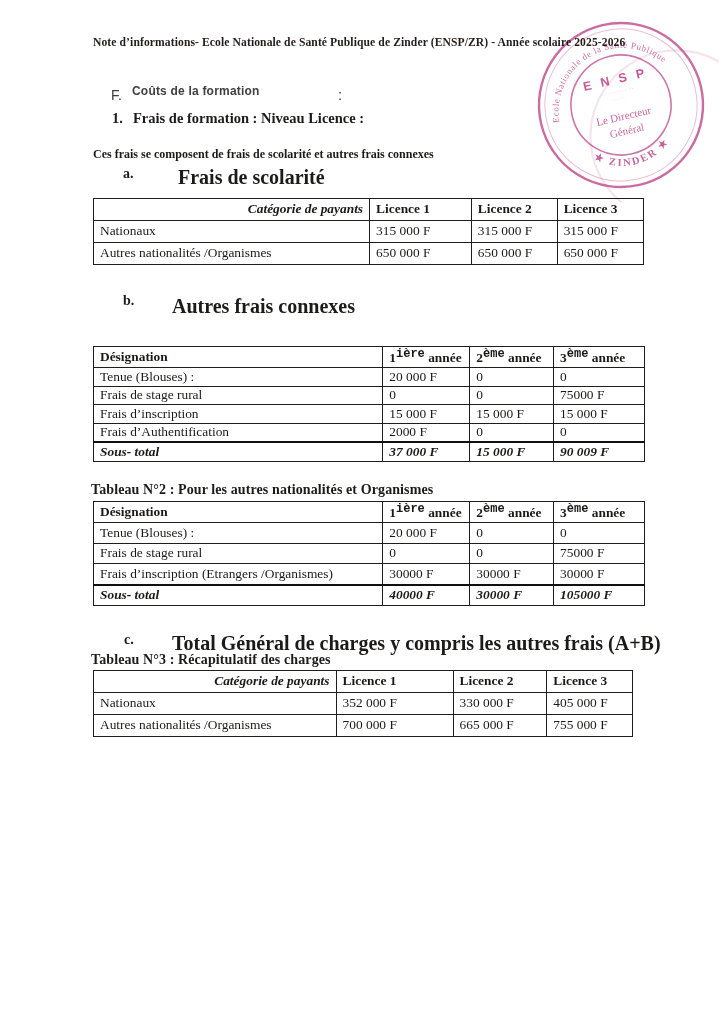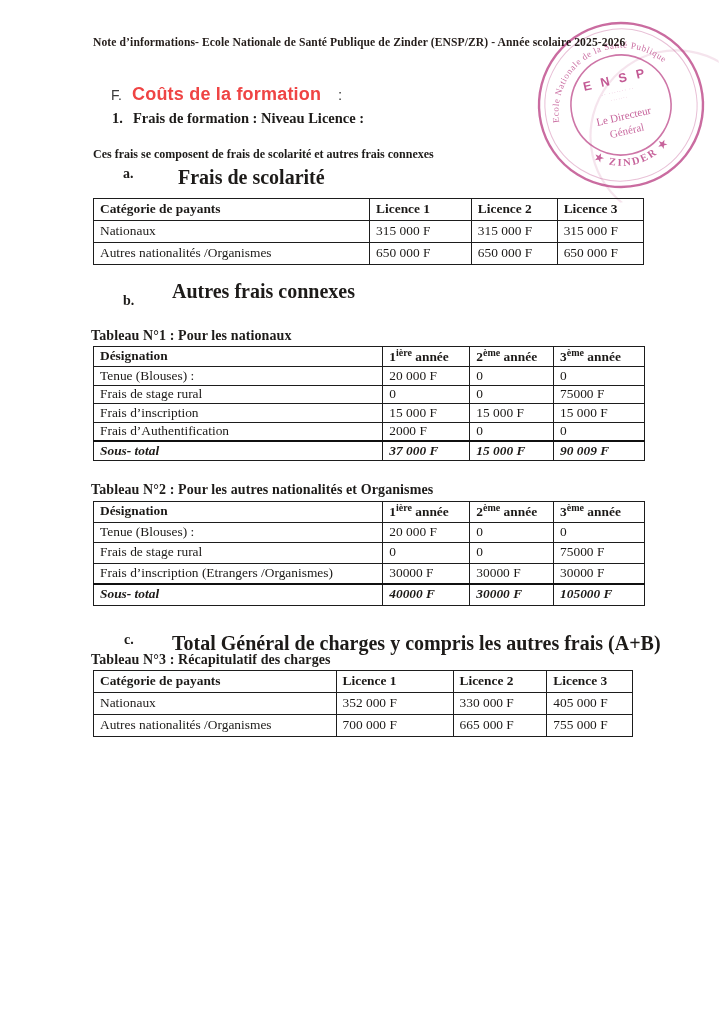--- a/index.html
+++ b/index.html
@@ -9,41 +9,41 @@
   }
   .abs{position:absolute;}
   
   .doc-header{
     left:93px;top:36px;width:575px;
     font-size:11.6px;font-weight:bold;color:#241d1a;letter-spacing:.1px;
     white-space:nowrap;
   }
   
   .f-label{left:111px;top:87px;font-family:"Liberation Sans",sans-serif;font-size:14px;color:#3a3a3a;}
-  .f-title{left:132px;top:84px;font-family:"Liberation Sans",sans-serif;font-size:18px;font-weight:bold;color:#ef4444;letter-spacing:.2px;}
+  .f-title{left:132px;top:84px;font-family:"Liberation Sans",sans-serif;font-size:12px;font-weight:bold;color:#404040;letter-spacing:.2px;}
   .f-colon{left:338px;top:86px;font-family:"Liberation Sans",sans-serif;font-size:15px;color:#3a3a3a;}
   .item1-label{left:112px;top:110px;font-size:14.5px;font-weight:bold;}
   .item1-text{left:133px;top:110px;font-size:14.5px;font-weight:bold;}
   .intro{left:93px;top:147px;font-size:12px;font-weight:bold;}
   .abc-label{font-size:14px;font-weight:bold;}
   .abc-text{font-size:20px;font-weight:bold;}
   .tbl-title{font-size:14px;font-weight:bold;letter-spacing:.1px;}
   
   table{border-collapse:collapse;table-layout:fixed;font-size:13.4px;color:#1b1917;
         border:1.8px solid #161616;}
   th,td{border:1px solid #1d1d1d;padding:0 6px;text-align:left;font-weight:normal;
         white-space:nowrap;overflow:hidden;line-height:1.25;}
   th{font-weight:bold;}
-  .th-cat{}
+  .th-cat{font-style:italic;text-align:right;}
   .t-a td,.t-a th{height:21px;}
   .t-1 td,.t-1 th{height:17.5px;}
   .t-2 td,.t-2 th{height:19.5px;}
   .t-3 td,.t-3 th{height:21px;}
   .total-row td{font-weight:bold;font-style:italic;border-top:2.6px solid #101010;}
-  sup{font-size:10px;font-weight:bold;}
+  sup{font-size:12px;font-weight:bold;font-family:Liberation Mono, monospace;}
   .ws-pre{white-space:pre;}
   
   .stamp{left:516px;top:10px;width:210px;height:190px;
          transform:rotate(-13deg);transform-origin:50% 50%;
          mix-blend-mode:multiply;opacity:.9;pointer-events:none;}
   
   .pagebox{left:644px;top:933px;width:54px;height:46px;}
   .pagebox .num{position:absolute;left:17px;top:9px;font-size:12.5px;color:#3c3c3c;}
   
   .bottom-line{left:0;top:1012px;width:725px;height:2px;background:#d2d2d2;}
@@ -90,23 +90,22 @@
     <tr>
       <td>Autres nationalités /Organismes</td>
       <td>650 000 F</td>
       <td>650 000 F</td>
       <td>650 000 F</td>
     </tr>
   </tbody>
     </table>
 
   <div class="abs abc-label" style="left:123px;top:293px;">b.</div>
-  <div class="abs abc-text" style="left:172px;top:280px;font-family:Liberation Serif, serif;">Autres frais connexes</div>
-
-  <div class="abs tbl-title" style="left:91px;top:328px;">Tableau N°1 : Pour les nationaux</div>
+  <div class="abs abc-text" style="left:172px;top:295px;font-family:Liberation Serif, serif;">Autres frais connexes</div>
+
   <table class="abs t-1" style="left:93px;top:346px;width:552px;">
     <colgroup>
         <col style="width:52.5%">
         <col style="width:15.8%">
         <col style="width:15.2%">
         <col style="width:16.5%">
       </colgroup>
     <tbody>
         <tr>
       <th>Désignation</th>

